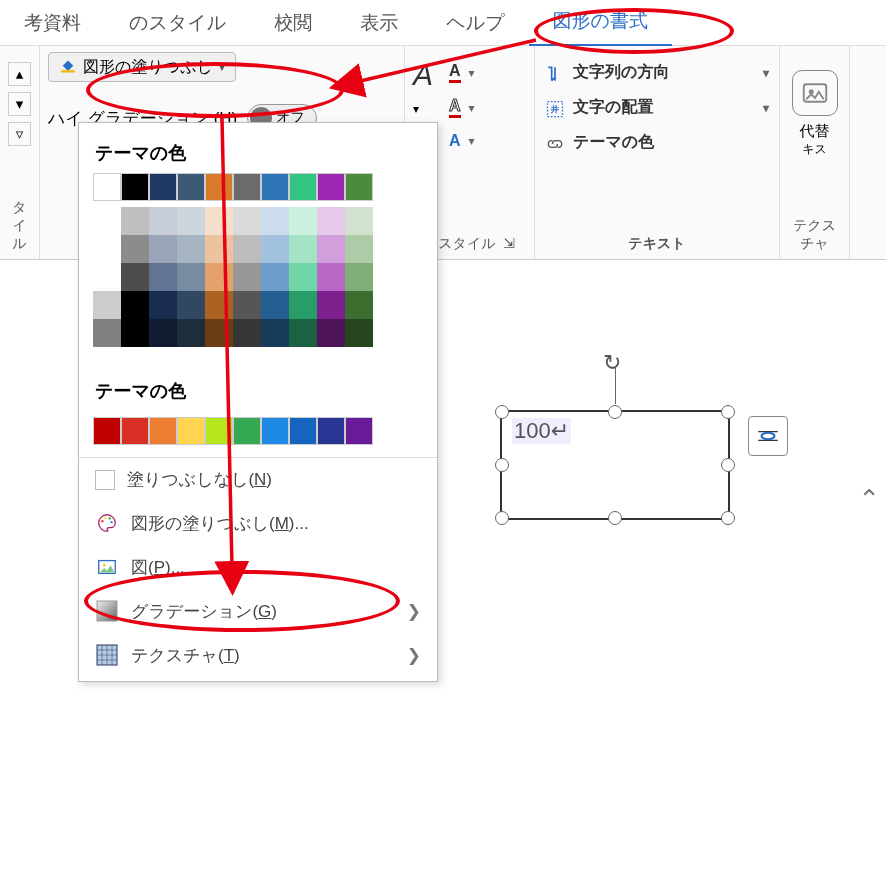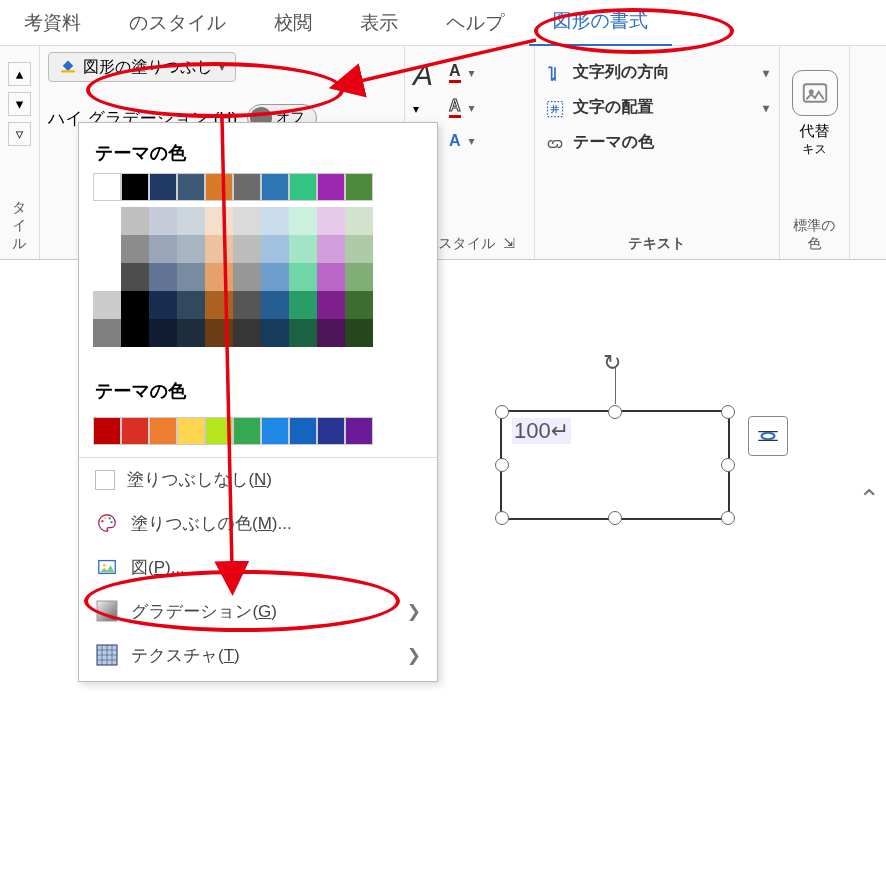--- a/index.html
+++ b/index.html
@@ -242,21 +242,21 @@
   <div class="group group-acc">
     <div class="acc-icon">
       <svg viewBox="0 0 24 24" width="30" height="30">
           <rect x="3" y="5" width="18" height="14" rx="2" stroke="#888" stroke-width="1.5" fill="none"></rect>
           <circle cx="9" cy="11" r="2" fill="#888"></circle>
           <path d="M5 17l4-4 3 3 3-5 4 6" stroke="#888" stroke-width="1.5" fill="none"></path>
         </svg>
     </div>
     <div style="font-size:15px;">代替</div>
     <div style="font-size:12px;">キス</div>
-    <div class="group-label">標準の色</div>
+    <div class="group-label">テクスチャ</div>
   </div>
 </div>
 
 <div class="dropdown">
   <div class="dd-section-title">テーマの色</div>
   <div class="swatch-row" id="theme-row">
       <div class="swatch" style="background: rgb(255, 255, 255);"></div>
       <div class="swatch" style="background: rgb(0, 0, 0);"></div>
       <div class="swatch" style="background: rgb(31, 56, 100);"></div>
       <div class="swatch" style="background: rgb(60, 90, 120);"></div>
@@ -364,21 +364,21 @@
     <span class="menu-icon">
       <svg viewBox="0 0 24 24" width="22" height="22">
           <path d="M12 3a9 9 0 1 0 0 18c1 0 1-1 1-1 0-1-1-1-1-2 0-1 1-1 2-1h2a5 5 0 0 0 5-5 9 9 0 0 0-9-9z" fill="none" stroke="#a26" stroke-width="1.4"></path>
           <circle cx="7" cy="10" r="1.3" fill="#e53935"></circle>
           <circle cx="10" cy="6.5" r="1.3" fill="#fdd835"></circle>
           <circle cx="15" cy="7" r="1.3" fill="#43a047"></circle>
           <circle cx="17" cy="11" r="1.3" fill="#1e88e5"></circle>
         </svg>
     </span>
     <span>
-      <span>塗りつぶしの色(</span><span class="u">M</span><span>)...</span>
+      <span>図形の塗りつぶし(</span><span class="u">M</span><span>)...</span>
     </span>
   </div>
   <div class="menu-item">
     <span class="menu-icon">
       <svg viewBox="0 0 24 24" width="22" height="22">
           <rect x="3" y="5" width="18" height="14" stroke="#2a6dc9" stroke-width="1.4" fill="none"></rect>
           <circle cx="9" cy="10" r="1.5" fill="#fbc02d"></circle>
           <path d="M4 18l5-5 3 3 4-6 4 8" fill="#81c784"></path>
         </svg>
     </span>

